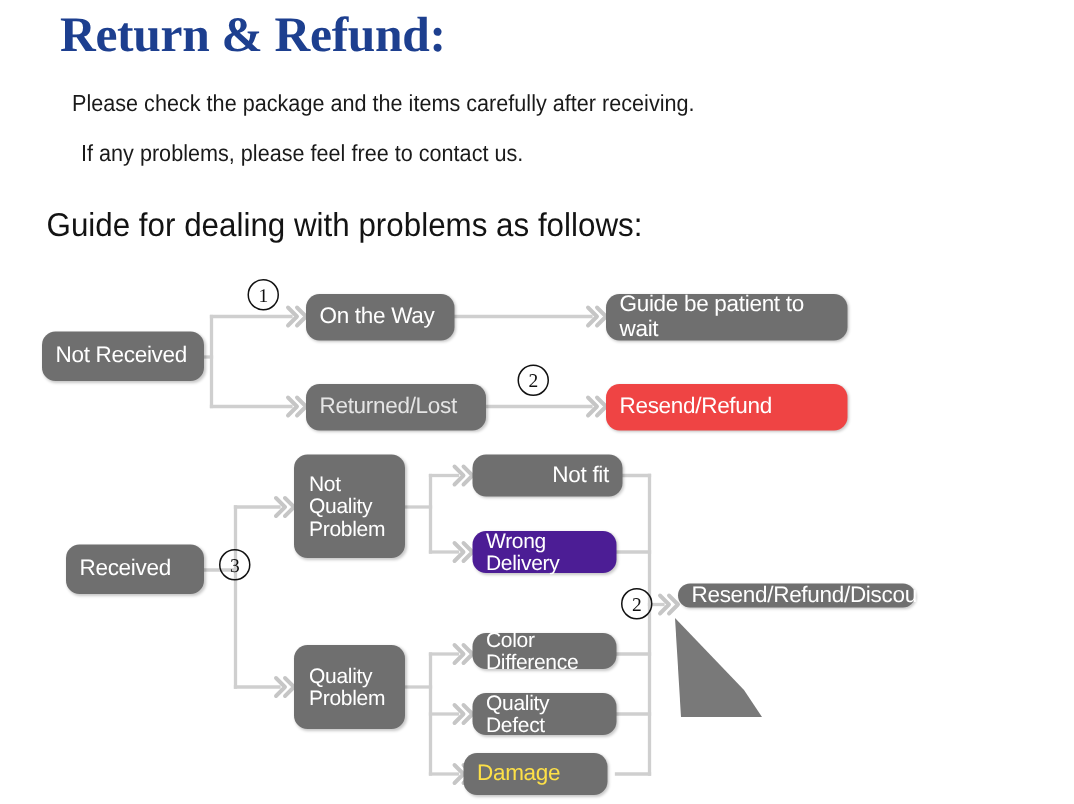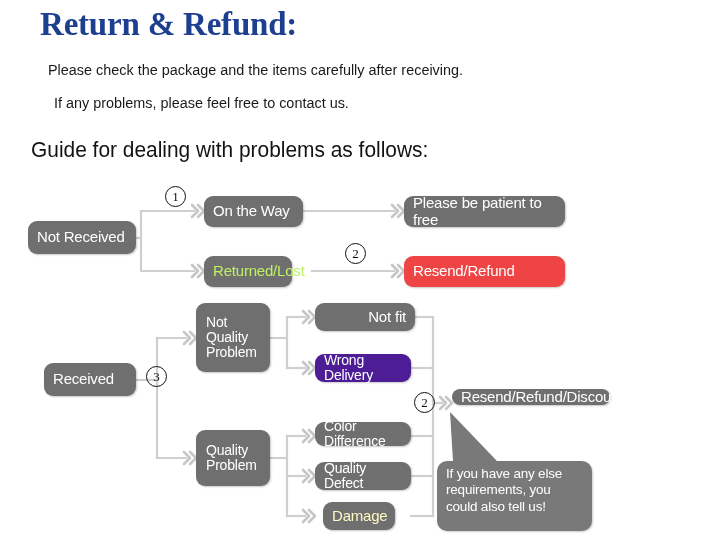--- a/index.html
+++ b/index.html
@@ -212,37 +212,36 @@
     </g>
   </svg>
 
   <svg id="callout-tail" viewBox="0 0 90 70">
     <path d="M10,4 L56,52 L68,70 L14,70 Z" fill="#797979"></path>
   </svg>
 
   <div id="node-container">
       <div class="node" style="left: 28px; top: 221px; width: 108px; height: 33px; background: rgb(111, 111, 111); color: rgb(255, 255, 255);"><span>Not Received</span></div>
       <div class="node" style="left: 204px; top: 196px; width: 99px; height: 31px; background: rgb(111, 111, 111); color: rgb(255, 255, 255);"><span>On the Way</span></div>
-      <div class="node" style="left: 204px; top: 256px; width: 88px; height: 31px; background: rgb(111, 111, 111); color: #bef264;"><span>Returned/Lost</span></div>
-      <div class="node" style="left: 404px; top: 196px; width: 161px; height: 31px; background: rgb(111, 111, 111); color: rgb(255, 255, 255);"><span>Please be patient to free</span></div>
+      <div class="node" style="left: 204px; top: 256px; width: 120px; height: 31px; background: rgb(111, 111, 111); color: #e5e5e5;"><span>Returned/Lost</span></div>
+      <div class="node" style="left: 404px; top: 196px; width: 161px; height: 31px; background: rgb(111, 111, 111); color: rgb(255, 255, 255);"><span>Guide be patient to wait</span></div>
       <div class="node" style="left: 404px; top: 256px; width: 161px; height: 31px; background: #ef4444; color: rgb(255, 255, 255);"><span>Resend/Refund</span></div>
       <div class="node" style="left: 44px; top: 363px; width: 92px; height: 33px; background: rgb(111, 111, 111); color: rgb(255, 255, 255);"><span>Received</span></div>
       <div class="node multiline small" style="left: 196px; top: 303px; width: 74px; height: 69px; background: rgb(111, 111, 111); color: rgb(255, 255, 255);"><span>Not
 Quality
 Problem</span></div>
       <div class="node multiline small" style="left: 196px; top: 430px; width: 74px; height: 56px; background: rgb(111, 111, 111); color: rgb(255, 255, 255);"><span>Quality
 Problem</span></div>
       <div class="node" style="left: 315px; top: 303px; width: 100px; height: 28px; background: rgb(111, 111, 111); color: rgb(255, 255, 255); justify-content: flex-end;"><span>Not fit</span></div>
       <div class="node small" style="left: 315px; top: 354px; width: 96px; height: 28px; background: #4c1d95; color: rgb(255, 255, 255);"><span>Wrong Delivery</span></div>
       <div class="node small" style="left: 315px; top: 422px; width: 96px; height: 24px; background: rgb(111, 111, 111); color: rgb(255, 255, 255);"><span>Color Difference</span></div>
       <div class="node small" style="left: 315px; top: 462px; width: 96px; height: 28px; background: rgb(111, 111, 111); color: rgb(255, 255, 255);"><span>Quality Defect</span></div>
-      <div class="node" style="left: 323px; top: 502px; width: 72px; height: 28px; background: rgb(111, 111, 111); color: #fef9c3;"><span>Damage</span></div>
+      <div class="node" style="left: 309px; top: 502px; width: 96px; height: 28px; background: rgb(111, 111, 111); color: #fde047;"><span>Damage</span></div>
       <div class="node" style="left: 452px; top: 389px; width: 158px; height: 16px; background: rgb(111, 111, 111); color: rgb(255, 255, 255);"><span>Resend/Refund/Discount</span></div>
     </div>
   <div id="badge-container">
       <div class="step-badge" style="left: 165px; top: 186px;">1</div>
       <div class="step-badge" style="left: 345px; top: 243px;">2</div>
       <div class="step-badge" style="left: 146px; top: 366px;">3</div>
       <div class="step-badge" style="left: 414px; top: 392px;">2</div>
     </div>
 
-  <div id="callout">If you have any else requirements, you could also tell us!</div>
 </div>
 
 </body></html>

